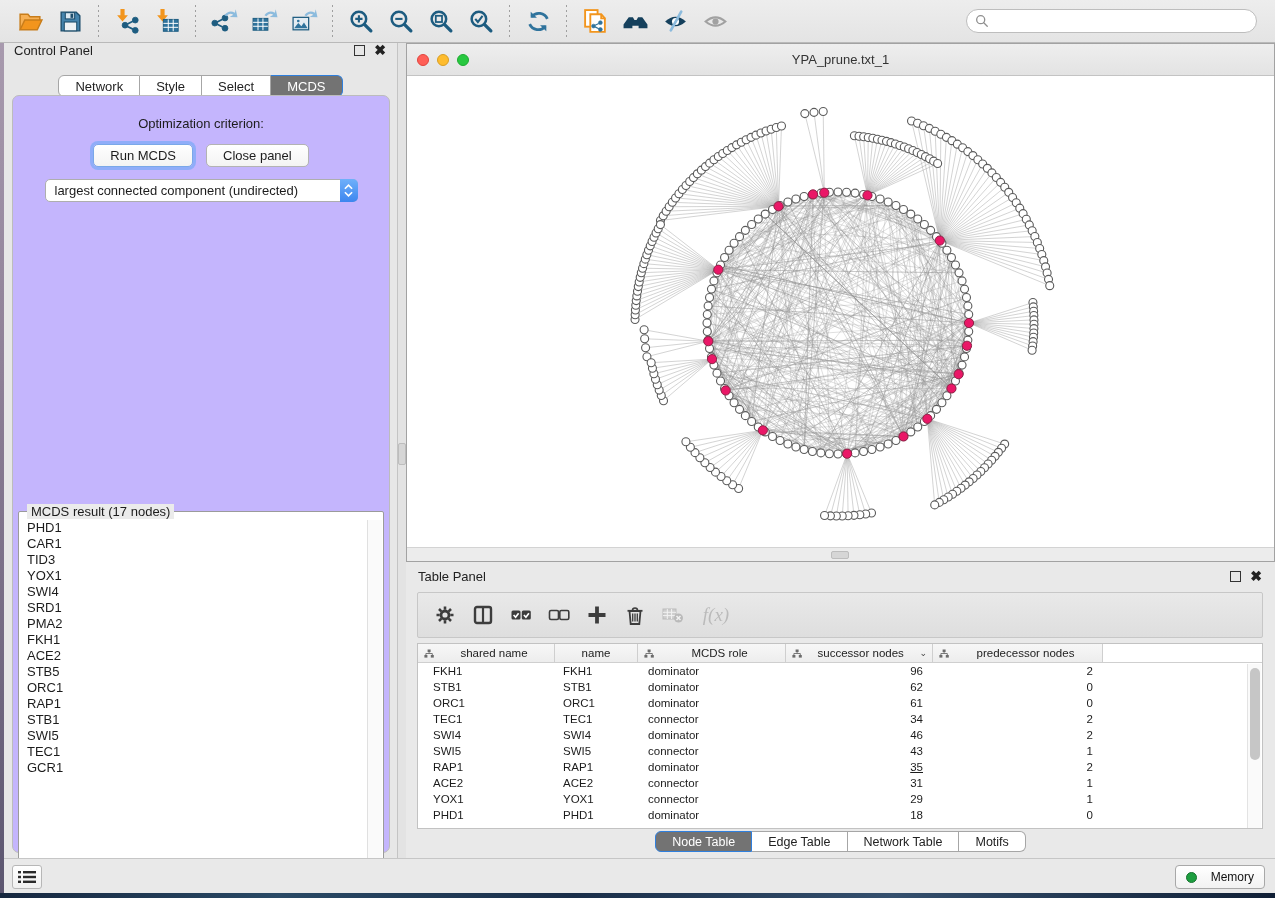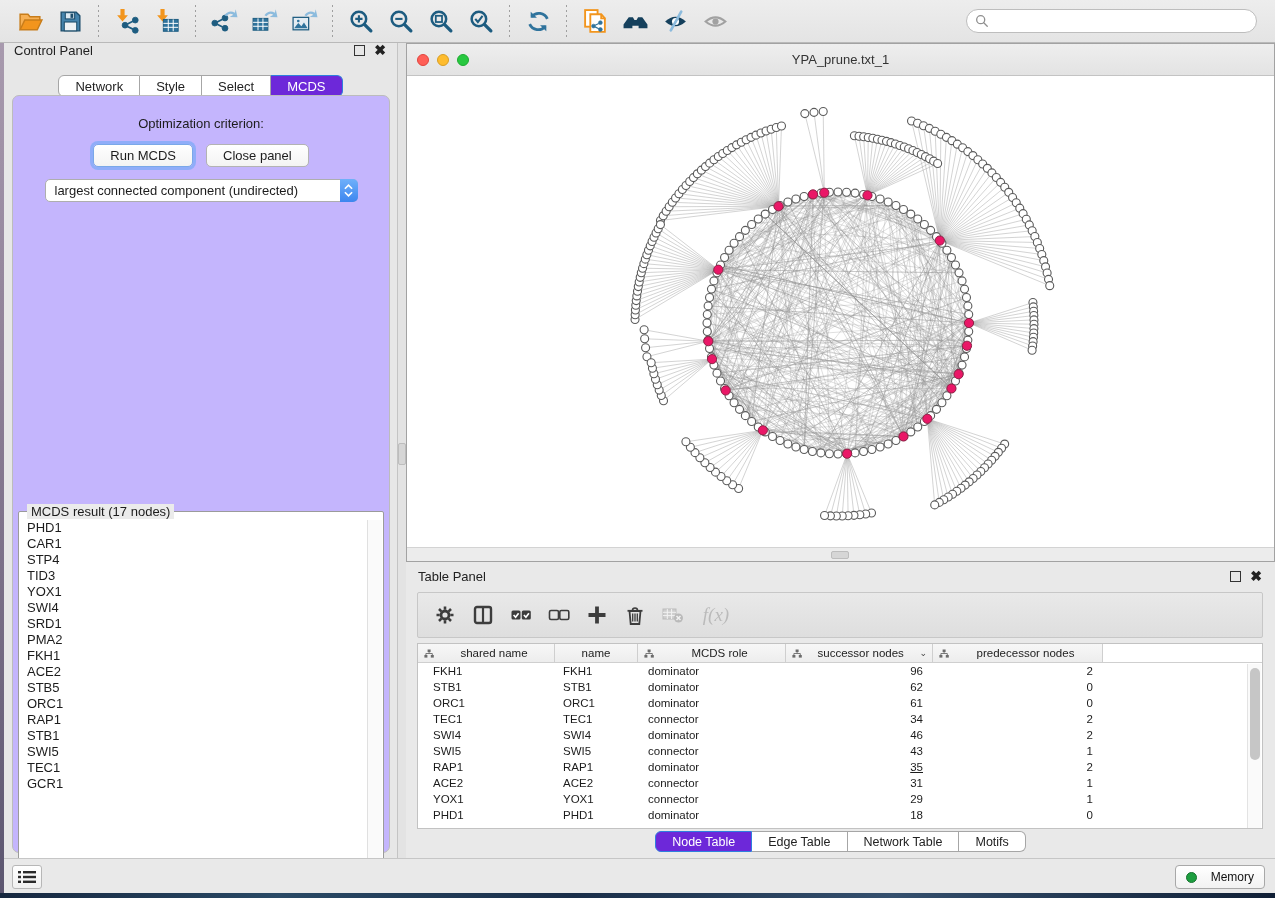--- a/index.html
+++ b/index.html
@@ -37,21 +37,21 @@
   .panel-winbtns { margin-left:auto; display:flex; gap:8px; align-items:center; }
   .float-btn { width:11px; height:11px; border:1.5px solid #333; background:transparent; }
   .close-btn { width:14px; height:14px; border:none; background:transparent; font-weight:bold;
     font-size:14px; line-height:12px; color:#222; padding:0; }
 
   #cp-tabs { display:flex; justify-content:center; margin-top:4px; }
   .seg-tab { height:22px; padding:0 16px; background:#fff; border:1px solid #a6a6a6;
     border-left:none; font-size:13px; color:#222; display:flex; align-items:center; }
   .seg-tab:first-child { border-left:1px solid #a6a6a6; border-radius:6px 0 0 6px; }
   .seg-tab:last-child { border-radius:0 6px 6px 0; }
-  .seg-tab.selected { background:#6d28d9; border-color:#2f7fdd; color:#fff; }
+  .seg-tab.selected { background:#737373; border-color:#2f7fdd; color:#fff; }
 
   #cp-body { position:absolute; left:8px; top:52px; width:378px; height:758px;
     background:#c4b5fd; border:1px solid #bcbcbc; border-radius:7px; }
   #criterion-label { text-align:center; margin-top:20px; font-size:13px; }
   #criterion-select { position:relative; margin:12px auto 0; width:313px; height:23px;
     background:#fff; border:1px solid #aeaeae; border-radius:5px; display:flex; align-items:center; }
   #criterion-select .sel-text { padding-left:9px; font-size:13px; flex:1; white-space:nowrap; }
   .sel-stepper { width:18px; height:23px; margin:-1px -1px 0 0; border-radius:0 5px 5px 0;
     background:linear-gradient(#6fb0fa,#3d86ef); display:flex; flex-direction:column;
     align-items:center; justify-content:center; gap:1px; }
@@ -329,21 +329,20 @@
         <svg viewBox="0 0 10 6">
             <path d="M1 1 L5 5 L9 1" fill="none" stroke="#fff" stroke-width="1.8"></path>
           </svg>
       </span>
     </div>
     <div id="mcds-result">
       <span id="result-title">MCDS result (17 nodes)</span>
       <div id="result-list">
           <div class="mcds-item">PHD1</div>
           <div class="mcds-item">CAR1</div>
-          <div class="mcds-item">STP4</div>
           <div class="mcds-item">TID3</div>
           <div class="mcds-item">YOX1</div>
           <div class="mcds-item">SWI4</div>
           <div class="mcds-item">SRD1</div>
           <div class="mcds-item">PMA2</div>
           <div class="mcds-item">FKH1</div>
           <div class="mcds-item">ACE2</div>
           <div class="mcds-item">STB5</div>
           <div class="mcds-item">ORC1</div>
           <div class="mcds-item">RAP1</div>

